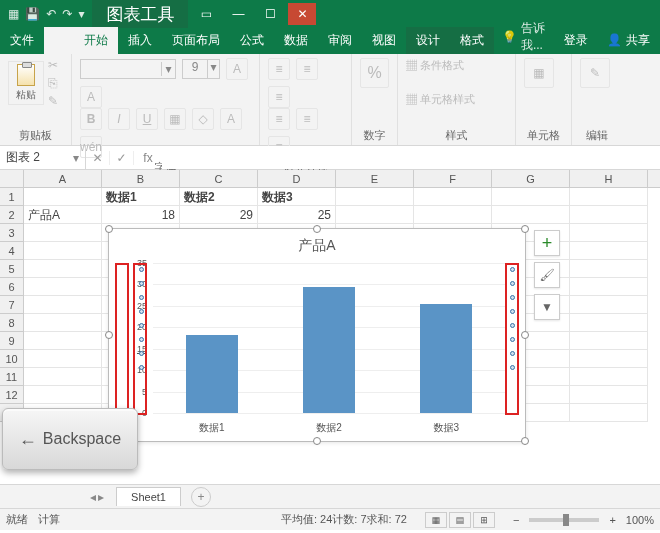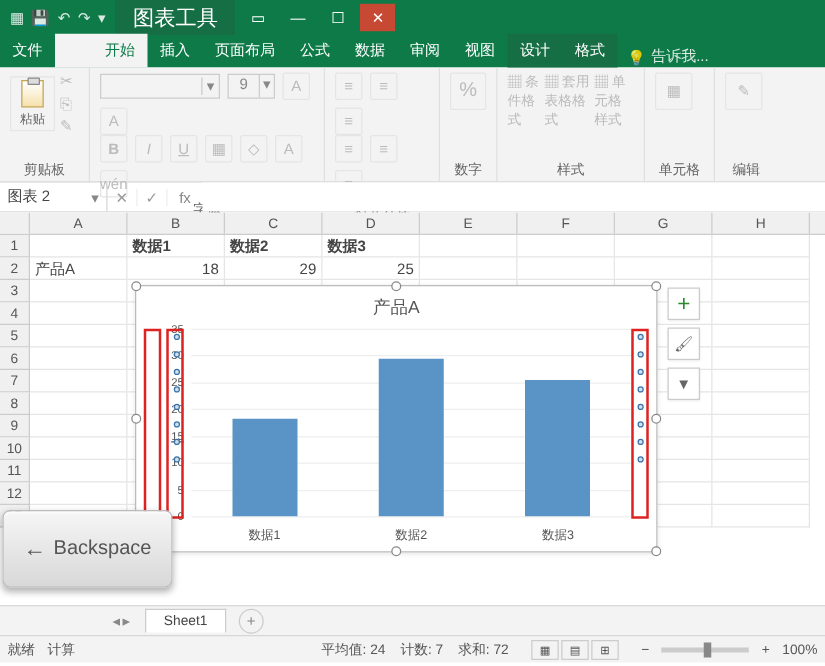--- a/index.html
+++ b/index.html
@@ -75,21 +75,21 @@
 
 .keycap{position:absolute;bottom:14px;left:2px;width:136px;height:62px;background:linear-gradient(#f6f6f6,#d8d8d8);border:1px solid #bbb;border-radius:6px;box-shadow:0 3px 6px rgba(0,0,0,.3),inset 0 2px 0 rgba(255,255,255,.6);display:flex;align-items:center;justify-content:center;gap:6px;font-size:16px;color:#555;}
 .keycap .arr{font-size:18px;}
 
 .sheettabs{height:24px;display:flex;align-items:center;border-top:1px solid #d7d7d7;background:#f3f3f3;padding-left:90px;}
 .sheettabs .nav{display:flex;gap:2px;color:#888;margin-right:12px;}
 .stab{padding:3px 14px;background:#fff;border:1px solid #ccc;border-bottom:none;font-size:11px;}
 .addsheet{width:20px;height:20px;border:1px solid #ccc;border-radius:50%;margin-left:10px;text-align:center;line-height:18px;color:#888;}
 
 .status{height:22px;background:#f3f3f3;border-top:1px solid #d7d7d7;display:flex;align-items:center;font-size:11px;color:#555;padding:0 6px;gap:10px;}
-.status .agg{margin-left:auto;display:flex;gap:12px;}
+.status .agg{margin-left:auto;display:flex;gap:0;}
 .views{display:flex;gap:2px;margin:0 8px;}
 .viewbtn{width:22px;height:16px;border:1px solid #ccc;display:flex;align-items:center;justify-content:center;font-size:9px;}
 .zoomslider{width:70px;height:4px;background:#ccc;position:relative;}
 .zoomslider .thumb{position:absolute;top:-4px;left:48%;width:6px;height:12px;background:#888;}
 </style>
 </head>
 <body>
 
 <div class="titlebar">
   <div class="qat">
@@ -116,20 +116,24 @@
   <div class="tab">公式</div>
   <div class="tab">数据</div>
   <div class="tab">审阅</div>
   <div class="tab">视图</div>
   <div class="tab" style="background:#156e44">设计</div>
   <div class="tab" style="background:#156e44">格式</div>
   <div class="tell">
       <span>💡</span>
       <span>告诉我...</span>
     </div>
+  <div class="rtabs">
+    <div class="rtab">登录</div>
+    <div class="rtab"><span>👤</span> <span>共享</span></div>
+  </div>
 </div>
 
 <div class="ribbon">
   <div class="group" style="width:72px">
     <div class="ctrls" style="gap:4px">
       <div class="paste-big">
         <div class="clipboard-icn"></div>
         <span style="font-size:10px;color:#666">粘贴</span>
       </div>
       <div style="display:flex;flex-direction:column;gap:4px">
@@ -183,23 +187,22 @@
     </div>
     <div class="lbl">对齐方式</div>
   </div>
   <div class="group" style="width:46px">
     <div class="ctrls">
         <span class="btn" style="width:30px;height:30px;font-size:16px">%</span>
       </div>
     <div class="lbl">数字</div>
   </div>
   <div class="group" style="width:118px">
-    <div style="display:flex;flex-direction:row;gap:3px;color:#bbb;font-size:11px">
+    <div style="display:flex;flex-direction:column;gap:19px;color:#bbb;font-size:11px">
       <div>▦ <span>条件格式</span></div>
-      <div>▦ <span>套用表格格式</span></div>
       <div>▦ <span>单元格样式</span></div>
     </div>
     <div class="lbl">样式</div>
   </div>
   <div class="group" style="width:56px">
     <div class="ctrls">
         <span class="btn" style="width:30px;height:30px">▦</span>
       </div>
     <div class="lbl">单元格</div>
   </div>

